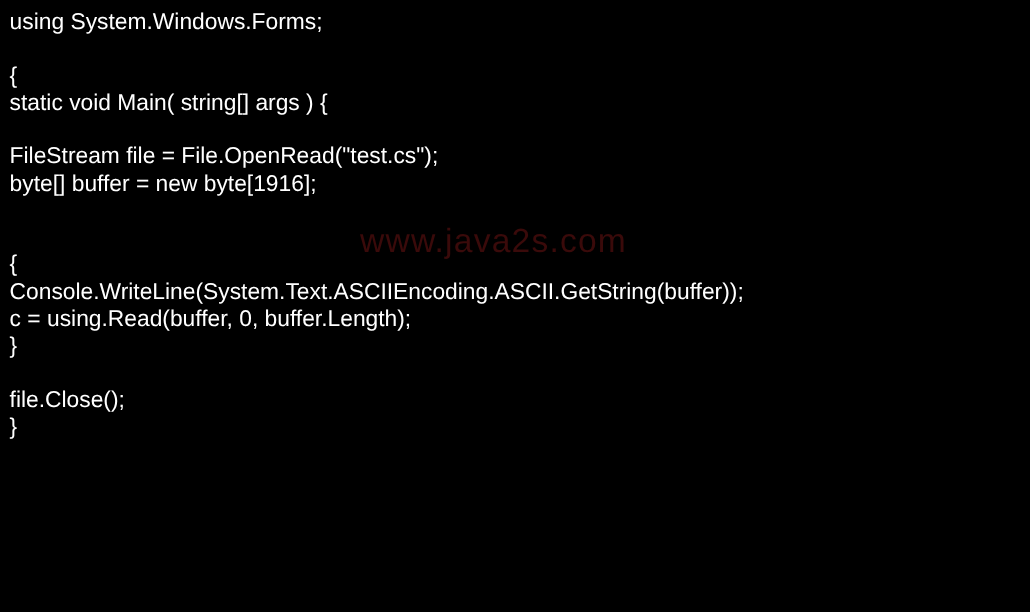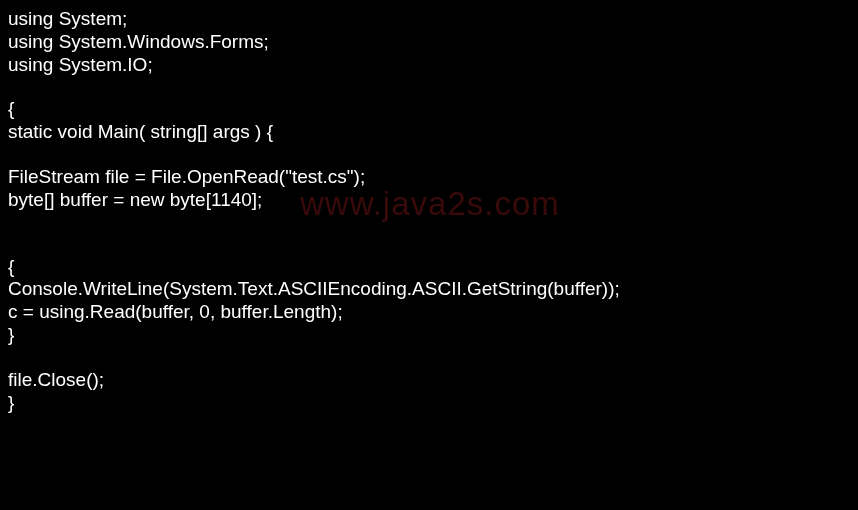--- a/index.html
+++ b/index.html
@@ -17,49 +17,47 @@
       height: 510px;
       line-height: 1.2;
       position: relative;
     }
     .code-line {
       white-space: pre;
     }
     .watermark {
       position: absolute;
       color: #3a0a0a;
-      font-size: 33px;
+      font-size: 28px;
       font-family: Arial, sans-serif;
       z-index: 0;
       pointer-events: none;
       letter-spacing: 1px;
     }
     .code-container {
       position: relative;
       z-index: 1;
     }
     .blank-line {
       height: 22px;
     }
   </style>
 </head>
 <body>
 
 <div class="watermark" style="top: 184px; left: 300px;">www.java2s.com</div>
 
 <div class="code-container">
-  <div class="code-line">using System;</div>
   <div class="code-line">using System.Windows.Forms;</div>
-  <div class="code-line">using System.IO;</div>
   <div class="blank-line"></div>
   <div class="code-line">{</div>
   <div class="code-line">static void Main( string[] args ) {</div>
   <div class="blank-line"></div>
   <div class="code-line">FileStream file = File.OpenRead("test.cs");</div>
-  <div class="code-line">byte[] buffer = new byte[1140];</div>
+  <div class="code-line">byte[] buffer = new byte[1916];</div>
   <div class="blank-line"></div>
   <div class="blank-line"></div>
   <div class="code-line">{</div>
   <div class="code-line">Console.WriteLine(System.Text.ASCIIEncoding.ASCII.GetString(buffer));</div>
   <div class="code-line">c = using.Read(buffer, 0, buffer.Length);</div>
   <div class="code-line">}</div>
   <div class="blank-line"></div>
   <div class="code-line">file.Close();</div>
   <div class="code-line">}</div>
 

